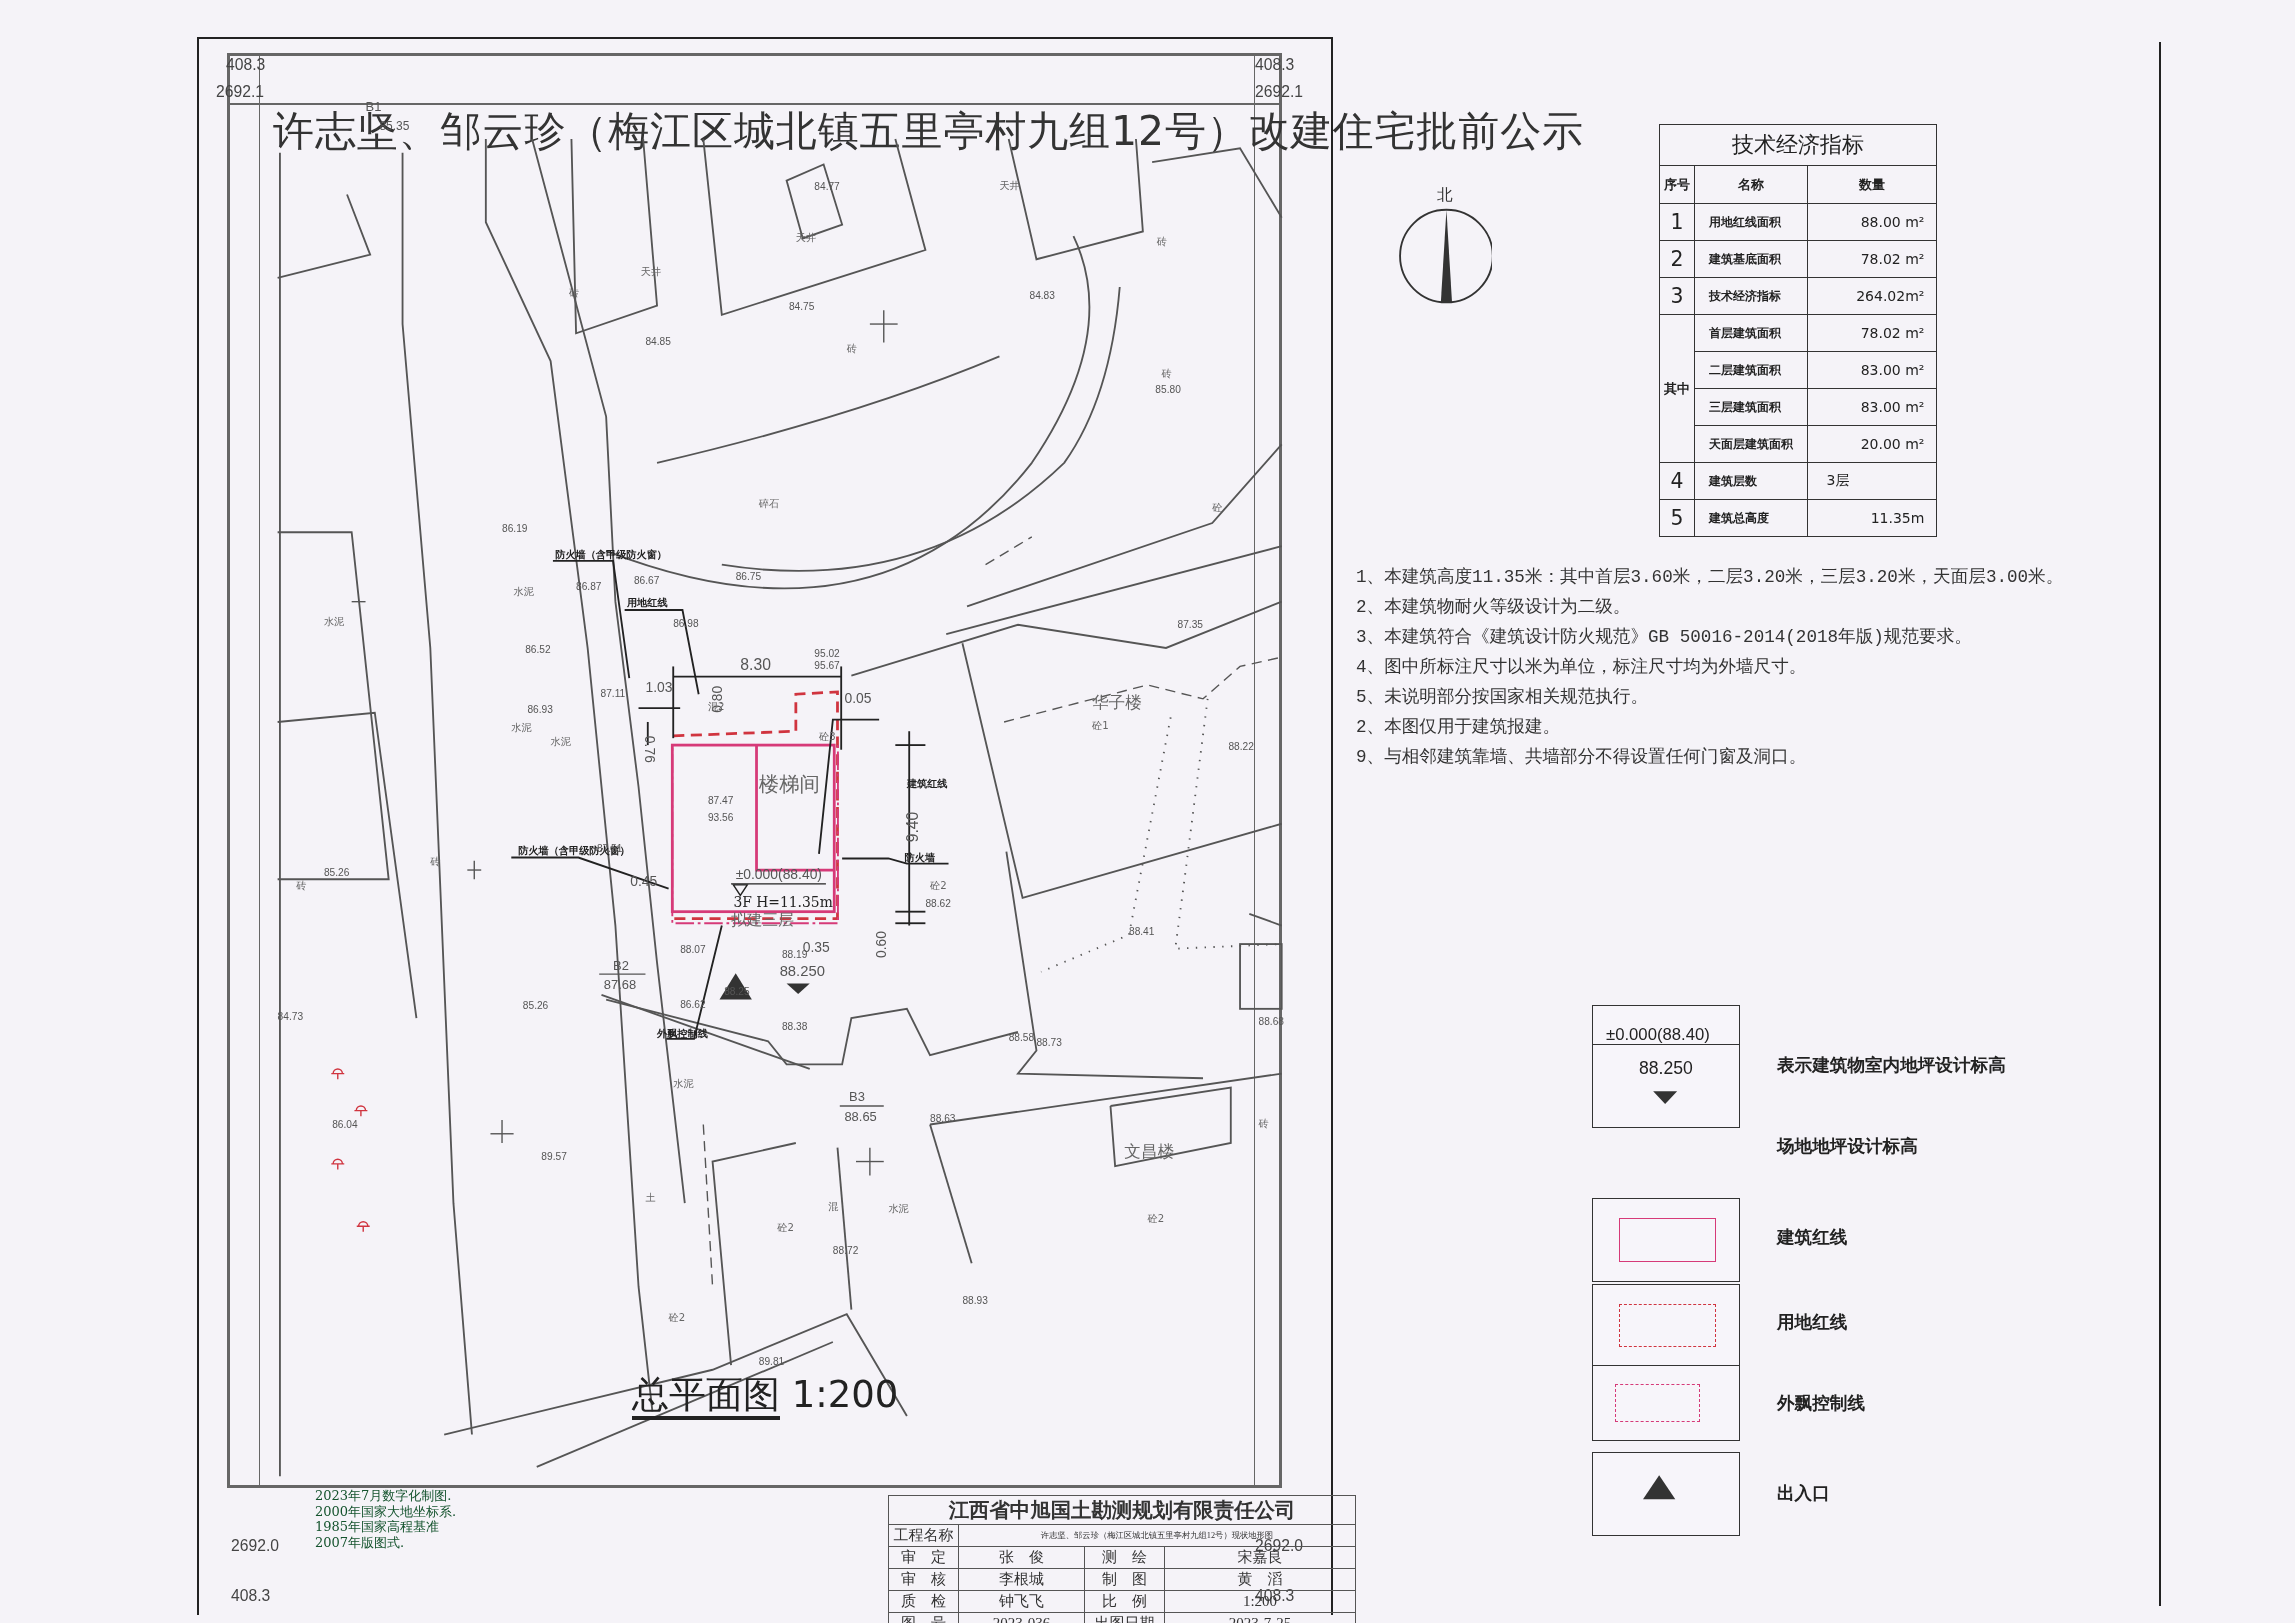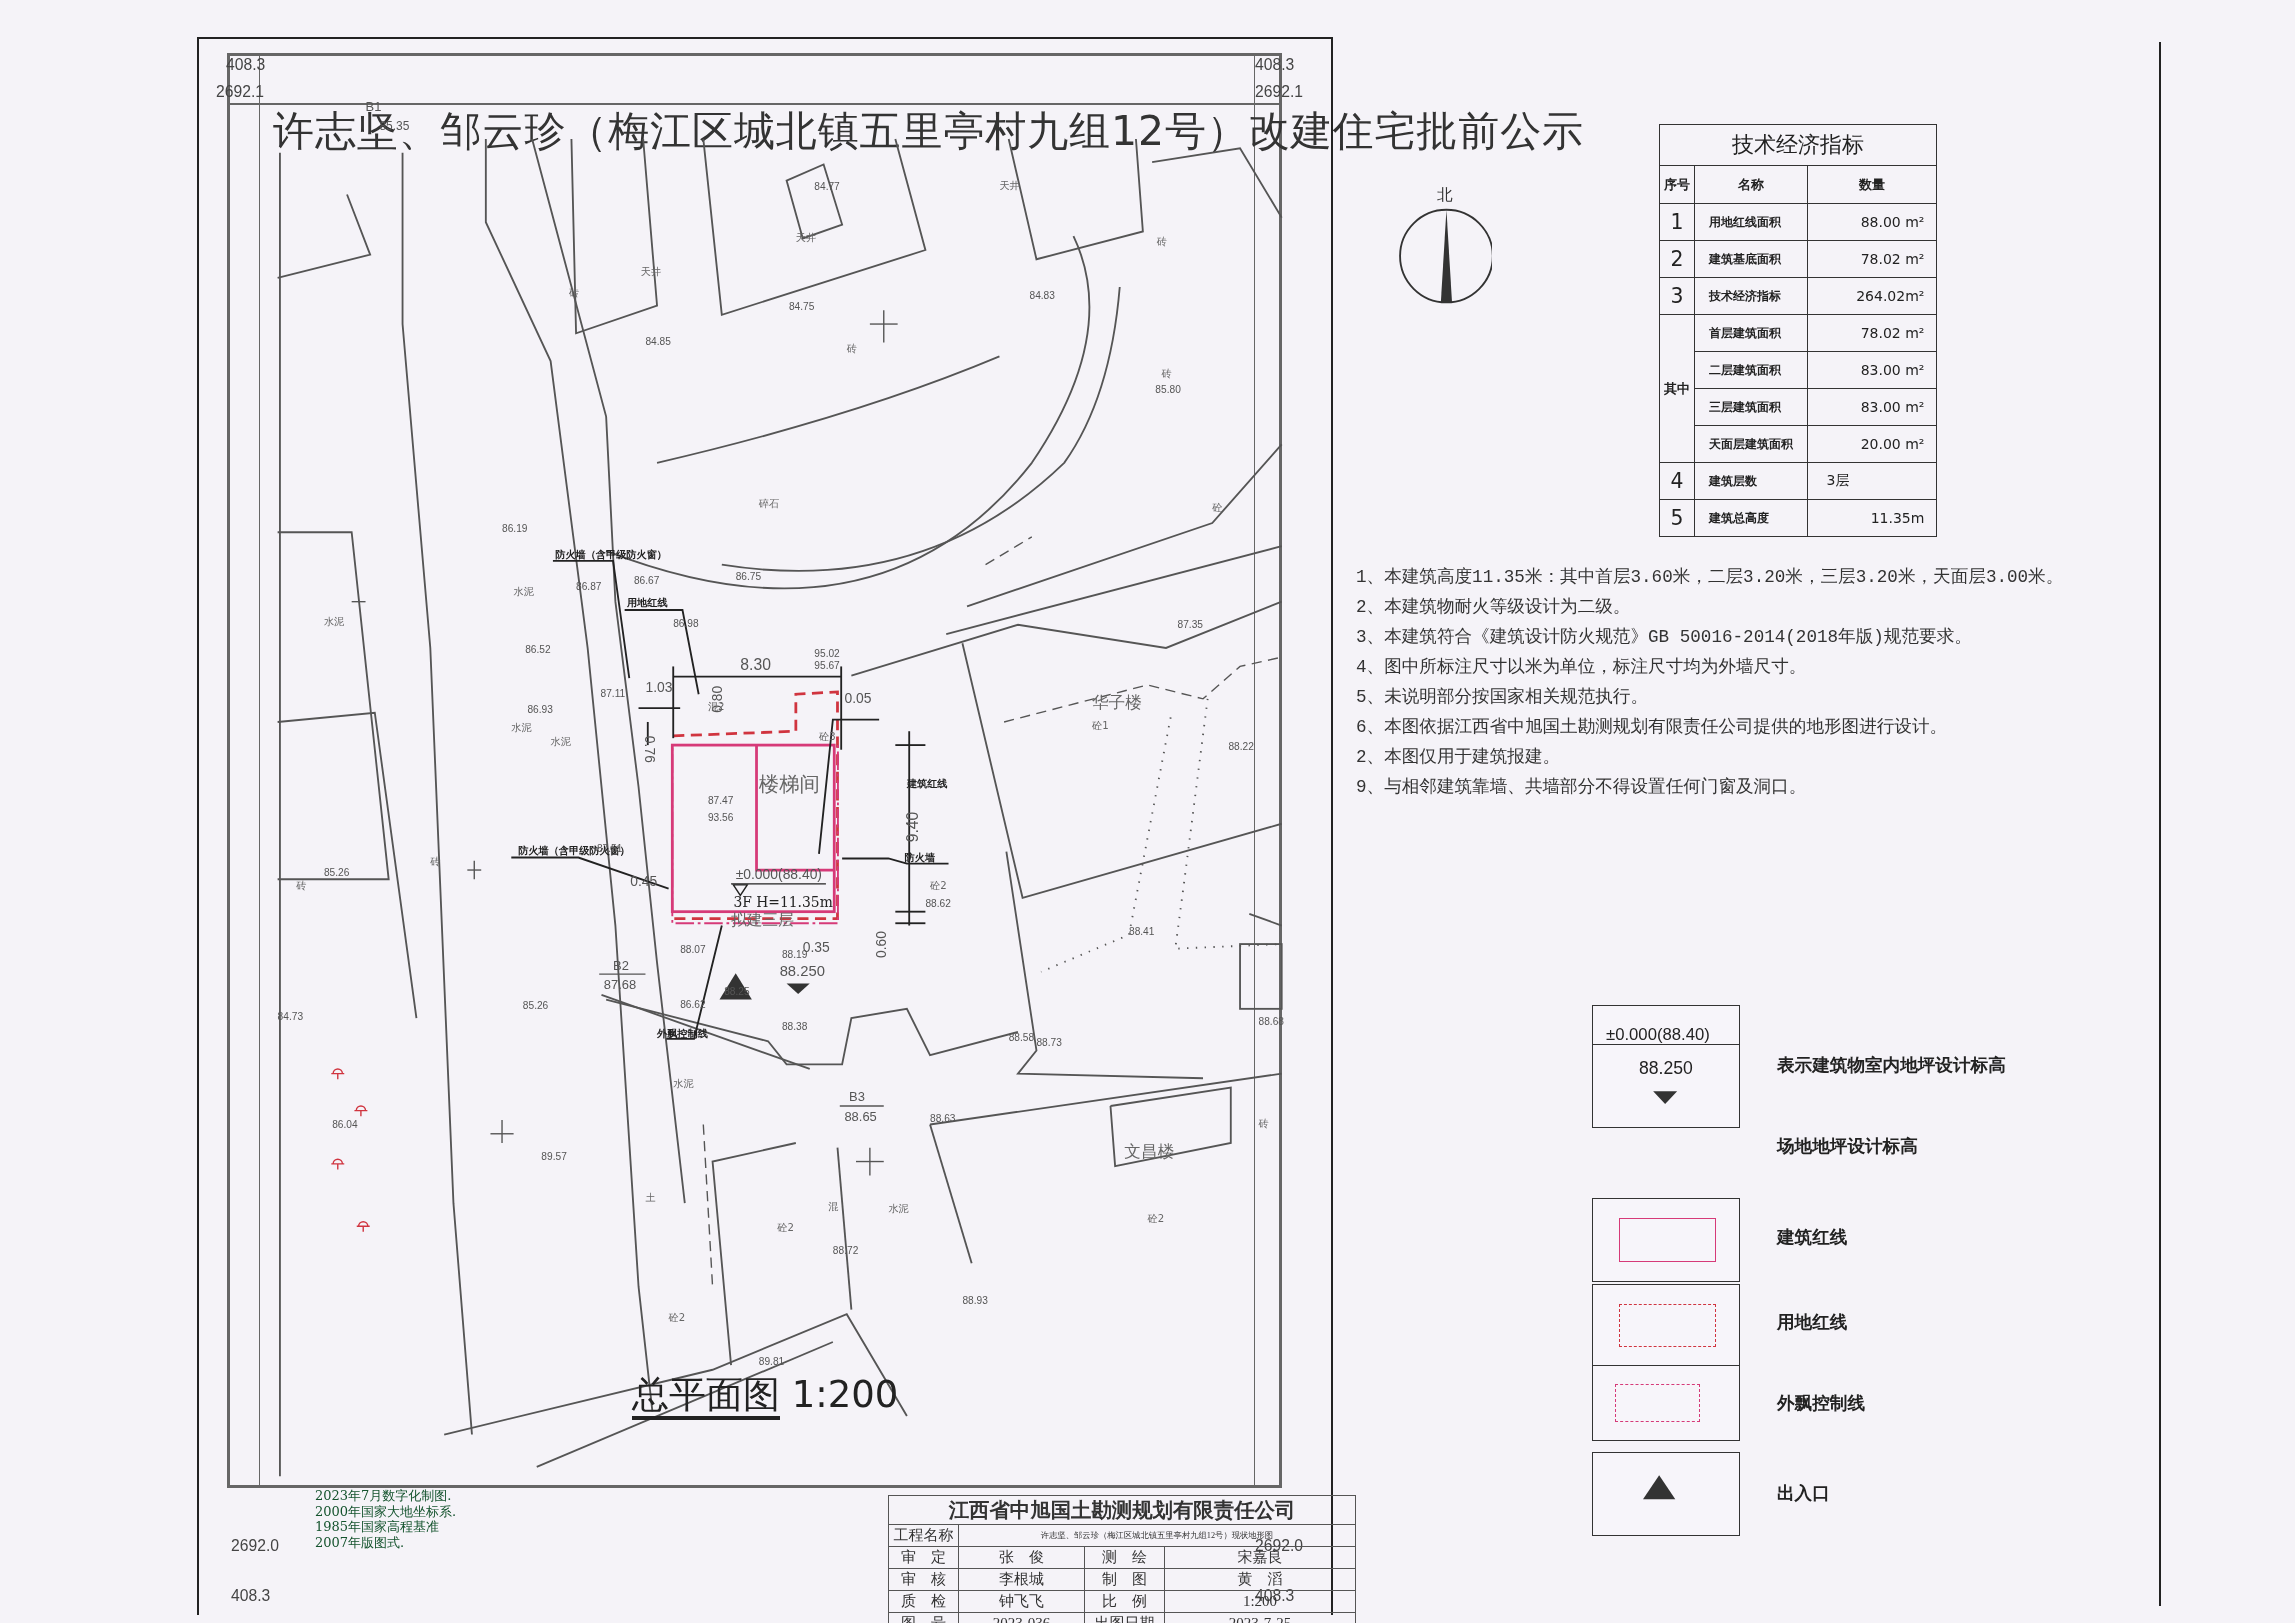--- a/index.html
+++ b/index.html
@@ -386,21 +386,20 @@
       </tr>
 </tbody>
   </table>
 
 <div class="notes">
   <div>1、本建筑高度11.35米：其中首层3.60米，二层3.20米，三层3.20米，天面层3.00米。</div>
   <div>2、本建筑物耐火等级设计为二级。</div>
   <div>3、本建筑符合《建筑设计防火规范》GB 50016-2014(2018年版)规范要求。</div>
   <div>4、图中所标注尺寸以米为单位，标注尺寸均为外墙尺寸。</div>
   <div>5、未说明部分按国家相关规范执行。</div>
-  <div>6、本图依据江西省中旭国土勘测规划有限责任公司提供的地形图进行设计。</div>
   <div>2、本图仅用于建筑报建。</div>
   <div>9、与相邻建筑靠墙、共墙部分不得设置任何门窗及洞口。</div>
 </div>
 
 <div class="legend-box" style="top:1005px;">
   <div style="position:absolute;left:13px;top:19.4px;font-size:16.7px;color:#222;font-family:'Liberation Sans',sans-serif;">±0.000(88.40)</div>
   <svg width="148" height="84" style="position:absolute;left:0;top:0;" viewBox="0 0 320 182">
     <line x1="8" y1="90" x2="290" y2="90" stroke="#222" stroke-width="3"></line>
     <polygon points="12,92 48,92 30,112" fill="none" stroke="#222" stroke-width="3"></polygon>
   </svg>

